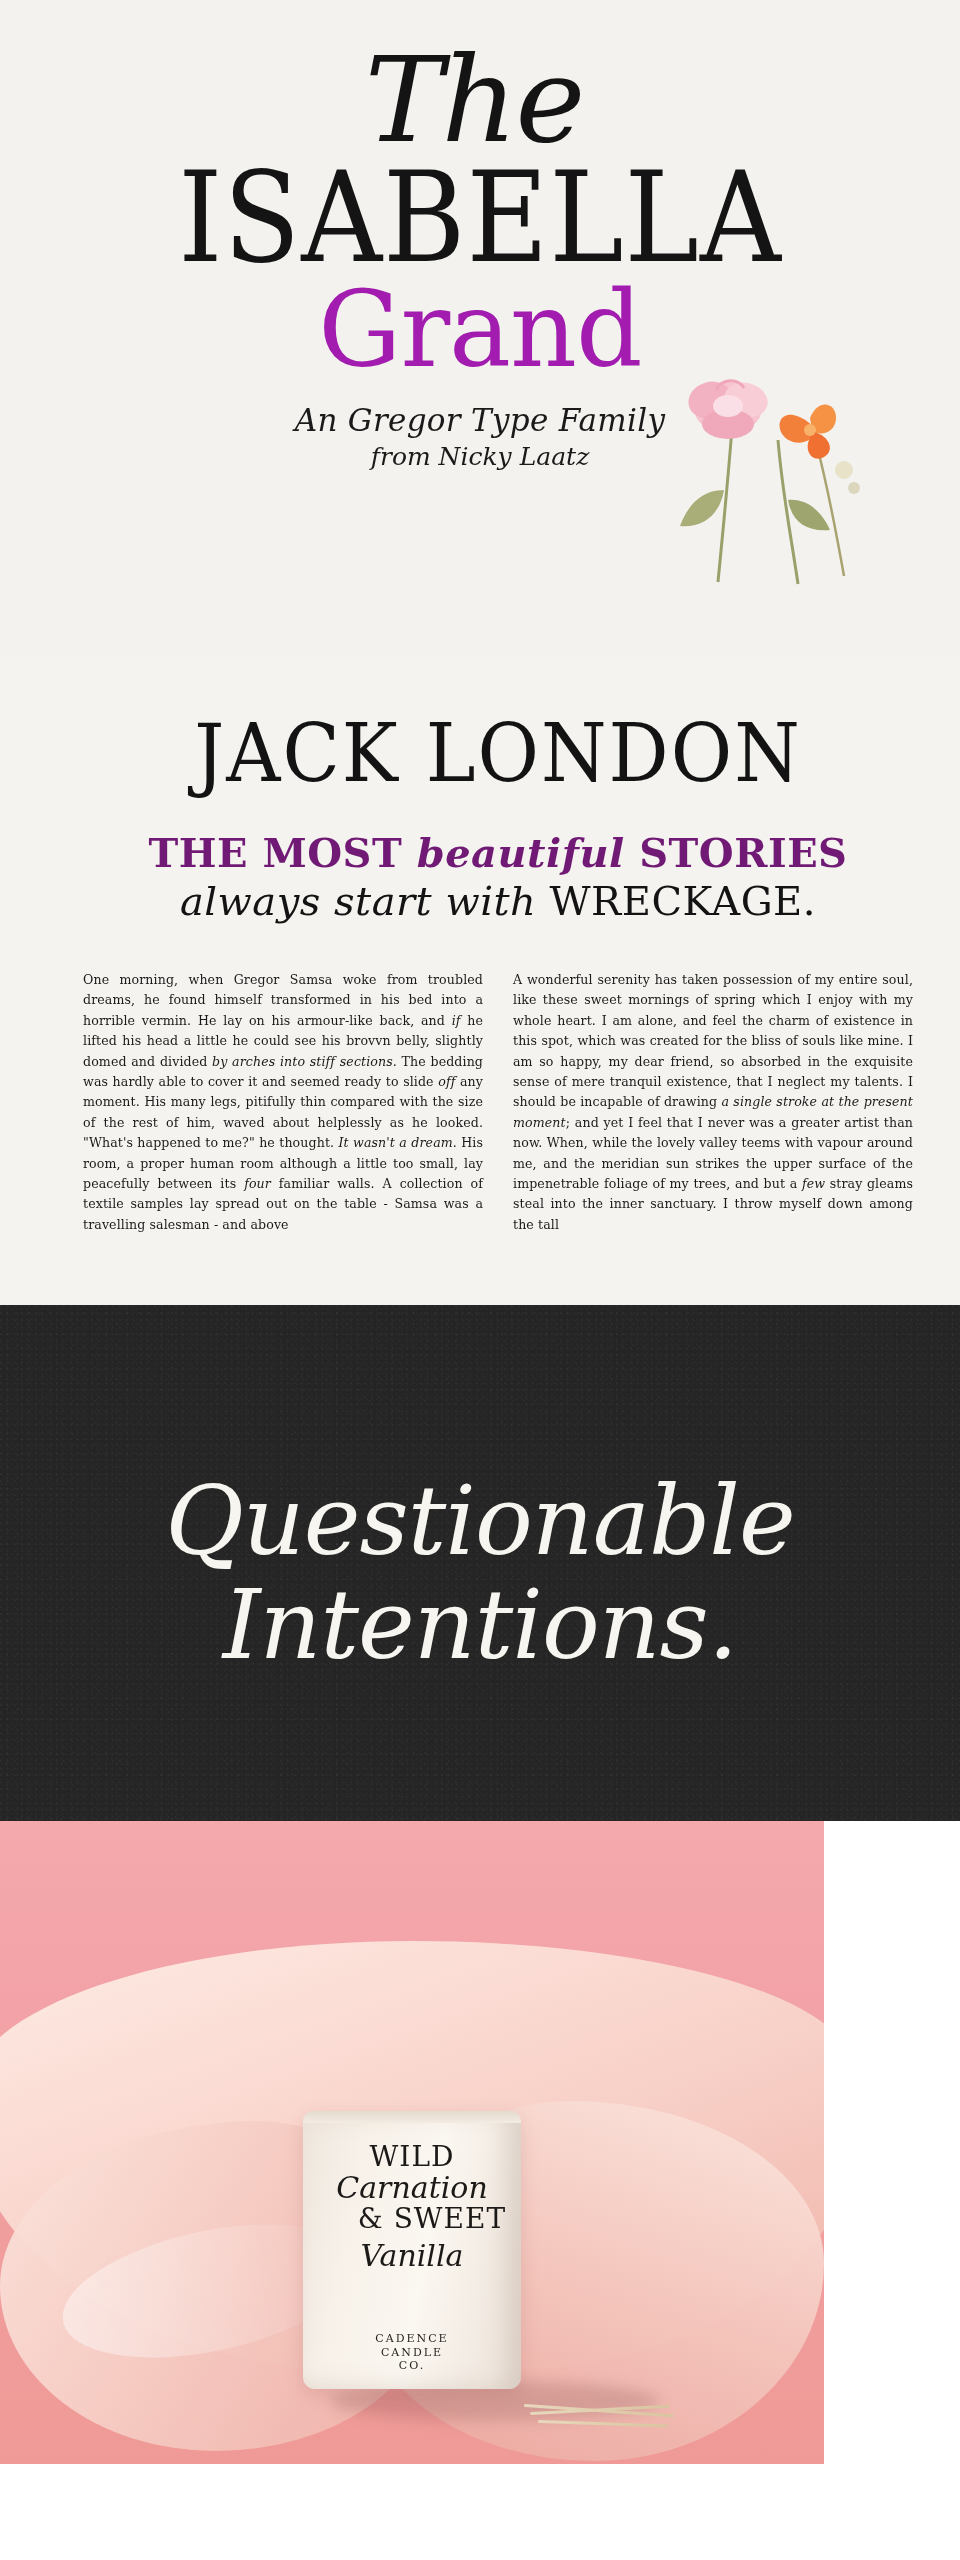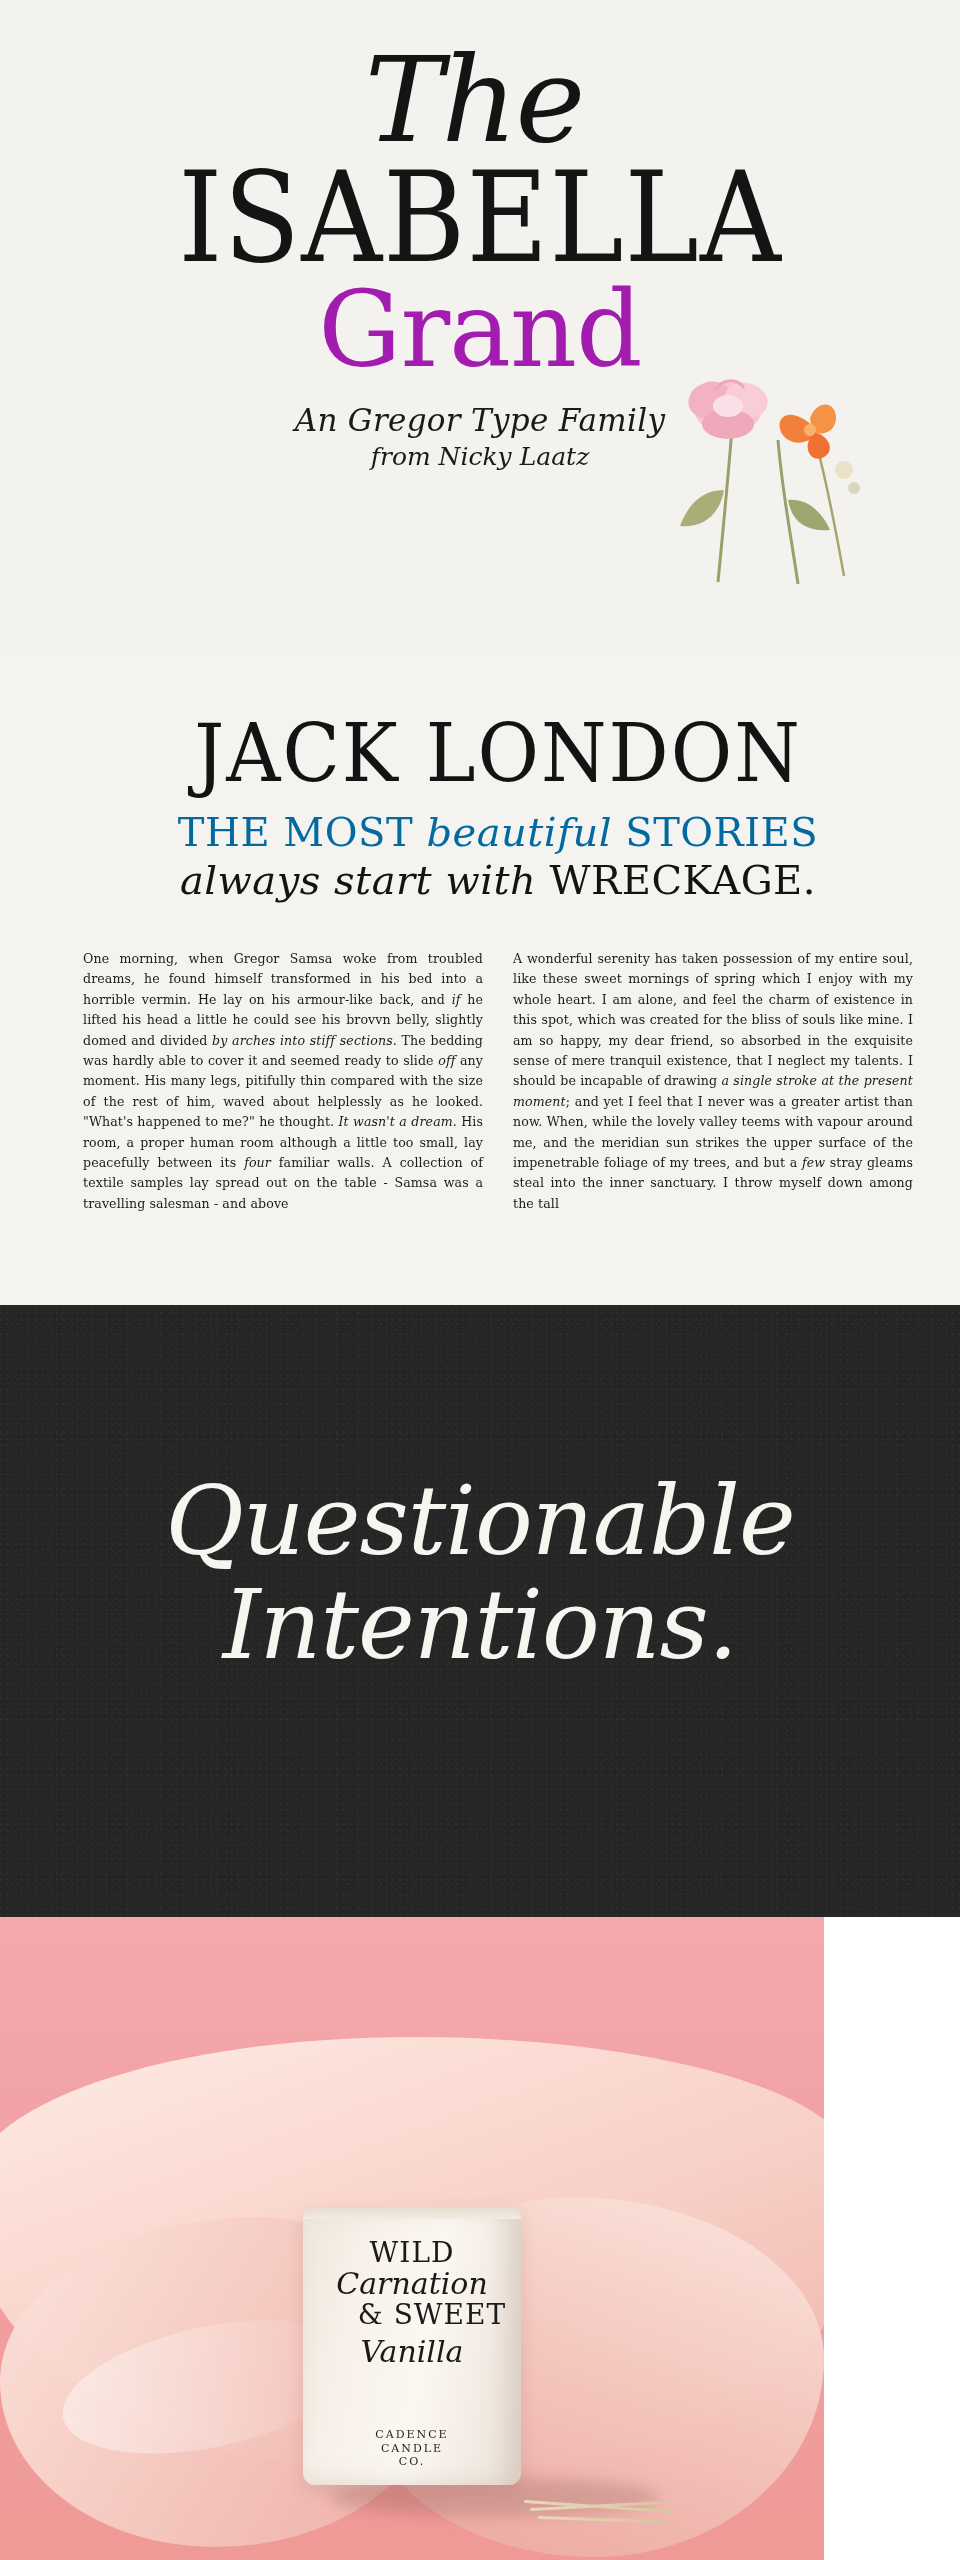--- a/index.html
+++ b/index.html
@@ -94,23 +94,24 @@
     font-family: "DejaVu Serif", "Liberation Serif", serif;
     font-size: 75px;
     letter-spacing: 2px;
     color: #131313;
     transform: scaleY(1.08);
   }
   .spec-line2 {
     text-align: center;
     font-family: "DejaVu Serif", "Liberation Serif", serif;
     font-size: 40px;
-    color: #0369a1;
-    margin-top: 12px;
+    color: #701a75;
+    margin-top: 32px;
     letter-spacing: 0.5px;
+    font-weight: bold;
   }
   .spec-line2 .it { font-style: italic; }
   .spec-line3 {
     text-align: center;
     font-family: "DejaVu Serif", "Liberation Serif", serif;
     font-size: 40px;
     color: #131313;
     margin-top: 2px;
     letter-spacing: 0.5px;
   }
@@ -130,21 +131,21 @@
     color: #1b1b1b;
     text-align: justify;
     letter-spacing: 0.1px;
   }
   .col .it { font-style: italic; }
 
   
   .dark {
     position: relative;
     width: 960px;
-    height: 612px;
+    height: 516px;
     background: #262525;
     overflow: hidden;
   }
   .dark::after {
     content: "";
     position: absolute; inset: 0;
     background-image:
       radial-gradient(circle at 12% 20%, rgba(255,255,255,0.035) 0 1px, transparent 1px),
       radial-gradient(circle at 62% 70%, rgba(255,255,255,0.03) 0 1px, transparent 1px),
       radial-gradient(circle at 36% 85%, rgba(255,255,255,0.025) 0 1px, transparent 1px);

